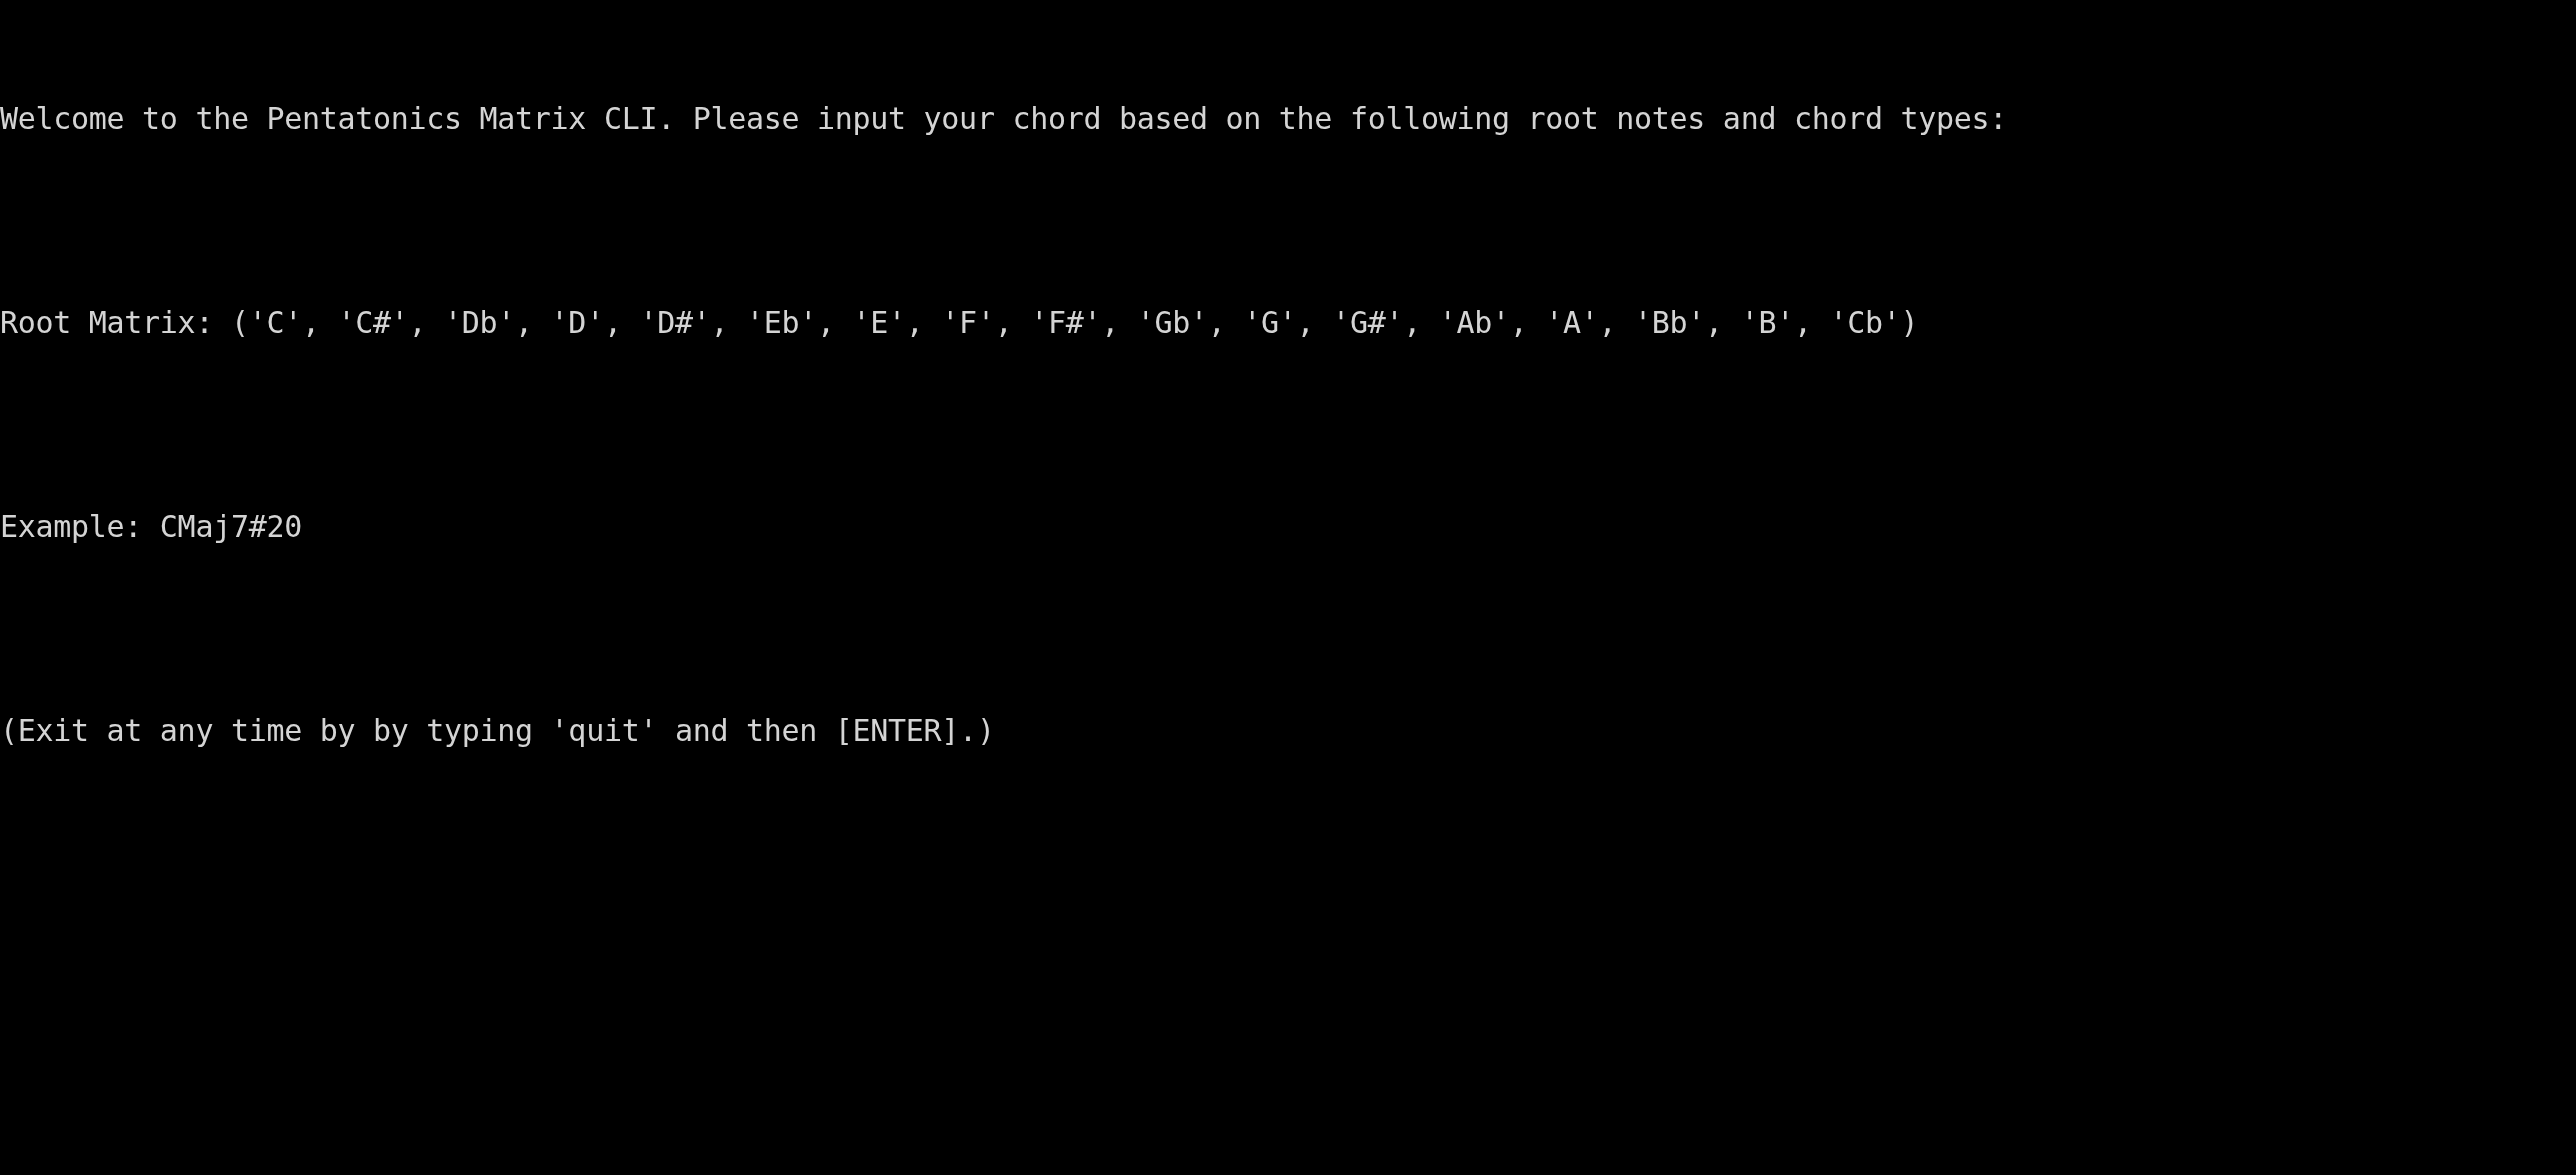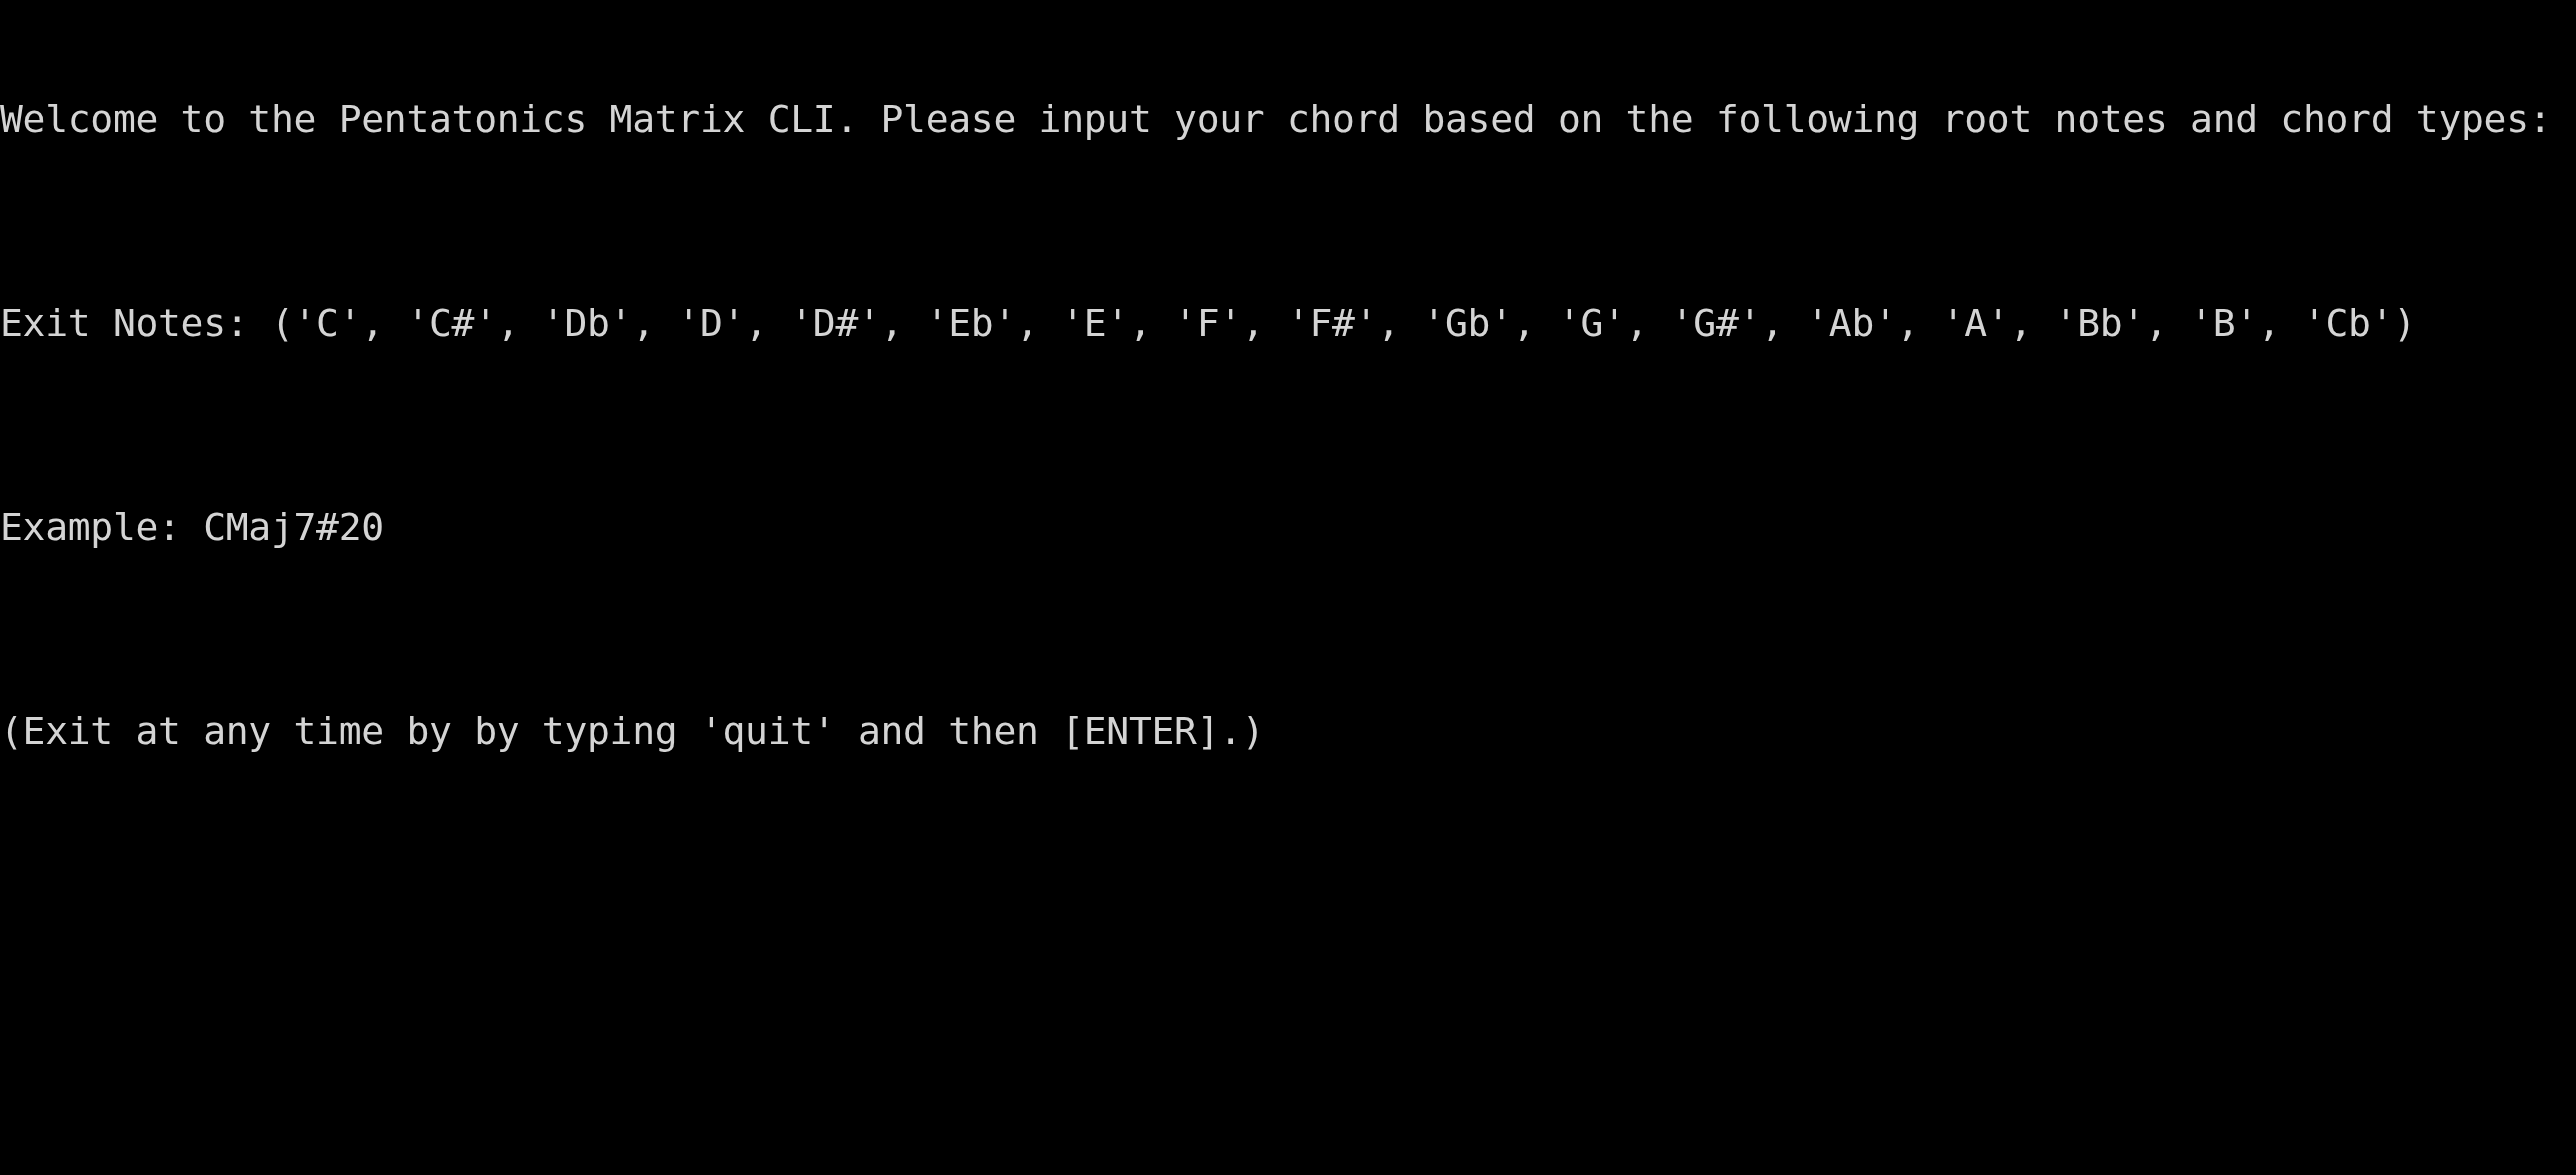--- a/index.html
+++ b/index.html
@@ -9,21 +9,21 @@
     width: 2576px;
     height: 1175px;
     overflow: hidden;
   }
   #terminal {
     width: 2576px;
     height: 1175px;
     background: #000000;
     color: #d4d4d4;
     font-family: "DejaVu Sans Mono", "Liberation Mono", monospace;
-    font-size: 38px;
+    font-size: 30px;
     line-height: 34px;
     letter-spacing: -0.3px;
     white-space: pre;
     padding: 0;
     box-sizing: border-box;
     position: relative;
   }
   .line {
     height: 34px;
     white-space: pre;
@@ -33,21 +33,21 @@
   }
   .blank { height: 34px; display: block; }
 </style>
 </head>
 <body>
 
 <div id="terminal">
 
   <div class="line">Welcome to the Pentatonics Matrix CLI. Please input your chord based on the following root notes and chord types:</div>
   <div class="blank"></div>
-  <div class="line">Exit Notes: ('C', 'C#', 'Db', 'D', 'D#', 'Eb', 'E', 'F', 'F#', 'Gb', 'G', 'G#', 'Ab', 'A', 'Bb', 'B', 'Cb')</div>
+  <div class="line">Root Matrix: ('C', 'C#', 'Db', 'D', 'D#', 'Eb', 'E', 'F', 'F#', 'Gb', 'G', 'G#', 'Ab', 'A', 'Bb', 'B', 'Cb')</div>
   <div class="blank"></div>
   <div class="line">Example: CMaj7#20</div>
   <div class="blank"></div>
   <div class="line">(Exit at any time by by typing 'quit' and then [ENTER].)</div>
   <div class="blank"></div>
   <div class="blank"></div>
   
   
   
   

